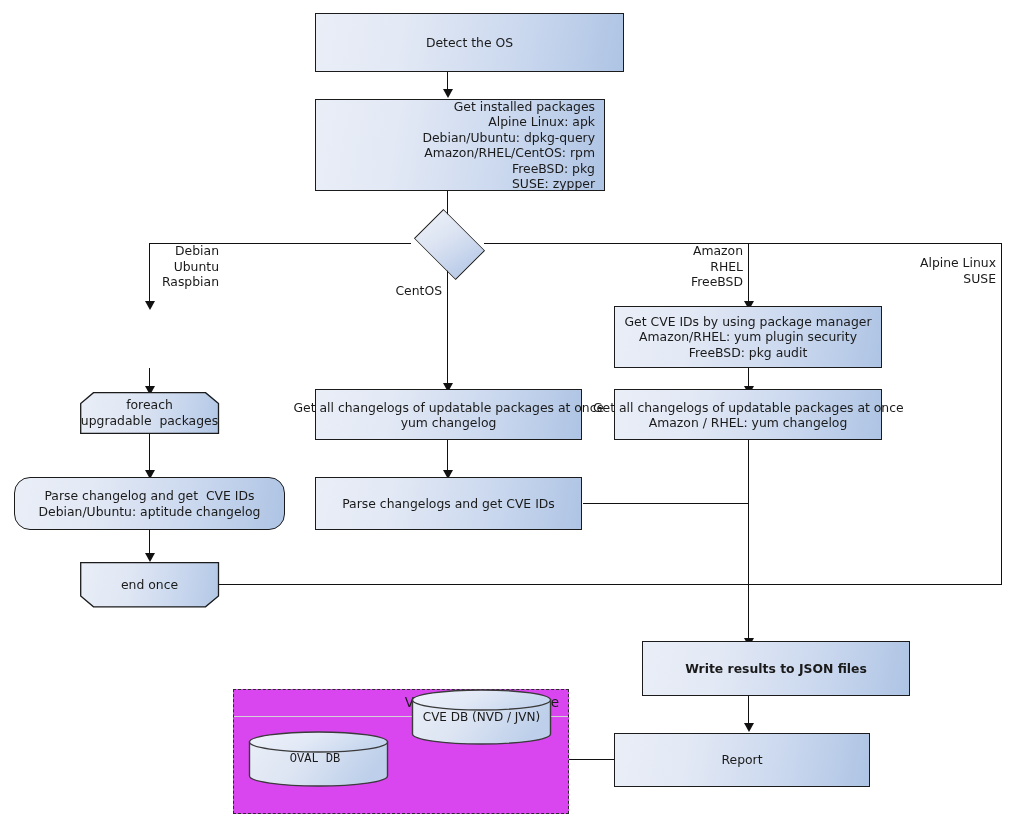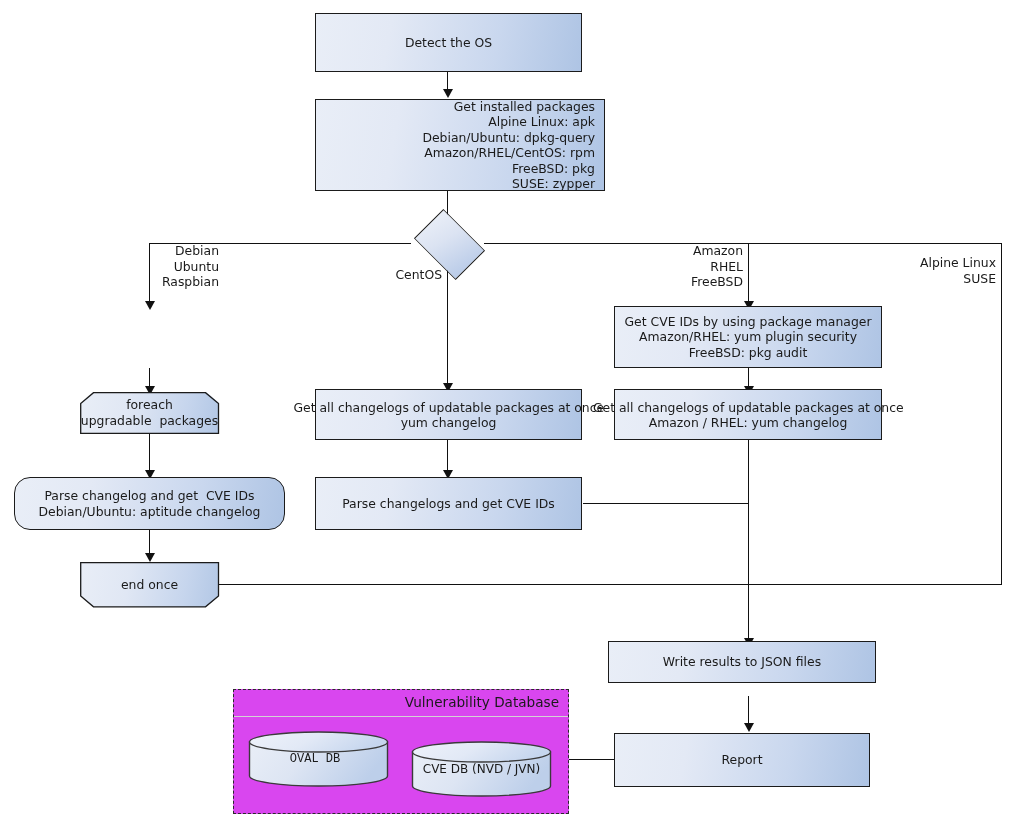--- a/index.html
+++ b/index.html
@@ -148,41 +148,41 @@
   <div class="arrow" style="left:743.5px;top:386px;"></div>
 
   <div class="ln lnv" style="left:748px;top:440px;height:201px;"></div>
   <div class="arrow" style="left:743.5px;top:638px;"></div>
 
   <div class="ln lnv" style="left:748px;top:696px;height:30px;"></div>
   <div class="arrow" style="left:743.5px;top:723px;"></div>
 
   <div class="ln lnh" style="left:568px;top:759px;width:48px;"></div>
 
-  <div class="node" style="left:315px;top:13px;width:267px;height:59px;">
+  <div class="node" style="left:315px;top:13px;width:309px;height:59px;">
     <span class="txt">Detect the OS</span>
   </div>
 
   <div class="node ralign" style="left:315px;top:99px;width:290px;height:92px;">
     <span class="txt">Get installed packages
 Alpine Linux: apk
 Debian/Ubuntu: dpkg-query
 Amazon/RHEL/CentOS: rpm
 FreeBSD: pkg
 SUSE: zypper</span>
   </div>
 
   <div class="diamond" style="left:408px;top:220px;width:80px;height:46px;">
     <span class="d-inner"></span>
   </div>
 
   <div class="elabel r" style="left:55px;top:243px;width:164px;">Debian
 Ubuntu
 Raspbian</div>
-  <div class="elabel r" style="left:330px;top:267px;width:112px;">CentOS</div>
+  <div class="elabel r" style="left:330px;top:283px;width:112px;">CentOS</div>
   <div class="elabel r" style="left:600px;top:243px;width:143px;">Amazon
 RHEL
 FreeBSD</div>
   <div class="elabel r" style="left:860px;top:255px;width:136px;">Alpine Linux
 SUSE</div>
 
 
   <div class="loopstart" style="left:80px;top:392px;width:139px;height:41px;">
     <span class="txt">foreach
 upgradable  packages</span>
@@ -216,21 +216,21 @@
     <span class="txt">Get CVE IDs by using package manager
 Amazon/RHEL: yum plugin security
 FreeBSD: pkg audit</span>
   </div>
 
   <div class="node overflow" style="left:614px;top:389px;width:268px;height:51px;">
     <span class="txt">Get all changelogs of updatable packages at once
 Amazon / RHEL: yum changelog</span>
   </div>
 
-  <div class="node" style="left:608px;top:641px;width:268px;height:42px;">
+  <div class="node" style="left:642px;top:641px;width:268px;height:55px;font-weight:bold;">
     <span class="txt">Write results to JSON files</span>
   </div>
 
   <div class="node" style="left:614px;top:733px;width:256px;height:54px;">
     <span class="txt">Report</span>
   </div>
 
   <div class="group" style="left:233px;top:689px;width:336px;height:125px;">
     <div class="group-title">Vulnerability Database</div>
     <div class="group-rule"></div>
@@ -249,21 +249,21 @@
           <stop offset="50%" stop-color="#e2e9f6"></stop>
           <stop offset="100%" stop-color="#c6d6ee"></stop>
         </linearGradient>
       </defs>
       <path d="M1.5,11 L1.5,45 A69,10 0 0 0 139.5,45 L139.5,11 Z" fill="url(#cylg1)" stroke="#3a3a3a" stroke-width="1.4"></path>
       <ellipse cx="70.5" cy="11" rx="69" ry="10" fill="url(#cylg2)" stroke="#3a3a3a" stroke-width="1.4"></ellipse>
     </svg>
     <div class="cyl-label">OVAL DB</div>
   </div>
 
-  <div class="cyl" style="left:411px;top:741px;width:141px;height:56px;">
+  <div class="cyl" style="left:411px;top:689px;width:141px;height:56px;">
     <svg width="141" height="56" viewBox="0 0 141 56">
       <path d="M1.5,11 L1.5,45 A69,10 0 0 0 139.5,45 L139.5,11 Z" fill="url(#cylg1)" stroke="#3a3a3a" stroke-width="1.4"></path>
       <ellipse cx="70.5" cy="11" rx="69" ry="10" fill="url(#cylg2)" stroke="#3a3a3a" stroke-width="1.4"></ellipse>
     </svg>
     <div class="cyl-label">CVE DB (NVD / JVN)</div>
   </div>
 
 </div>
 
 </body></html>

